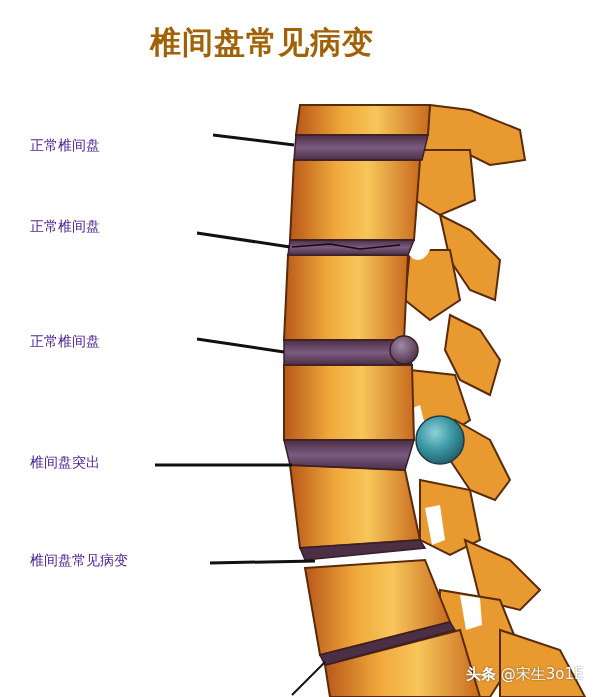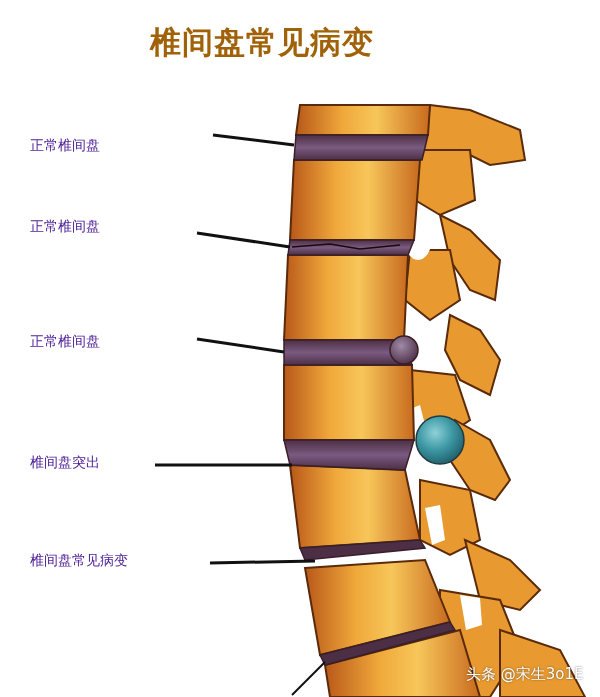--- a/index.html
+++ b/index.html
@@ -1,21 +1,21 @@
 <!DOCTYPE html>
 <html><head>
 <meta charset="utf-8">
 <style>
   html,body{margin:0;padding:0;background:#fff;}
   body{width:600px;height:697px;position:relative;overflow:hidden;font-family:"DejaVu Sans","Liberation Sans",sans-serif;}
   .title{position:absolute;left:150px;top:22px;font-size:31px;font-weight:bold;color:#a16207;letter-spacing:1px;}
   .label{position:absolute;left:30px;font-size:14px;color:#4c1d95;}
   svg.art{position:absolute;left:0;top:0;}
   .watermark{position:absolute;left:466px;top:665px;font-size:15px;color:#fff;text-shadow:0 0 2px rgba(0,0,0,.6);}
-  .watermark b{font-weight:normal;}
+  .watermark b{font-weight:bold;}
 </style>
 </head>
 <body>
 
 <div class="title">椎间盘常见病变</div>
 
 <div class="label" style="top:137px">正常椎间盘</div>
 <div class="label" style="top:218px">正常椎间盘</div>
 <div class="label" style="top:333px">正常椎间盘</div>
 <div class="label" style="top:454px">椎间盘突出</div>

